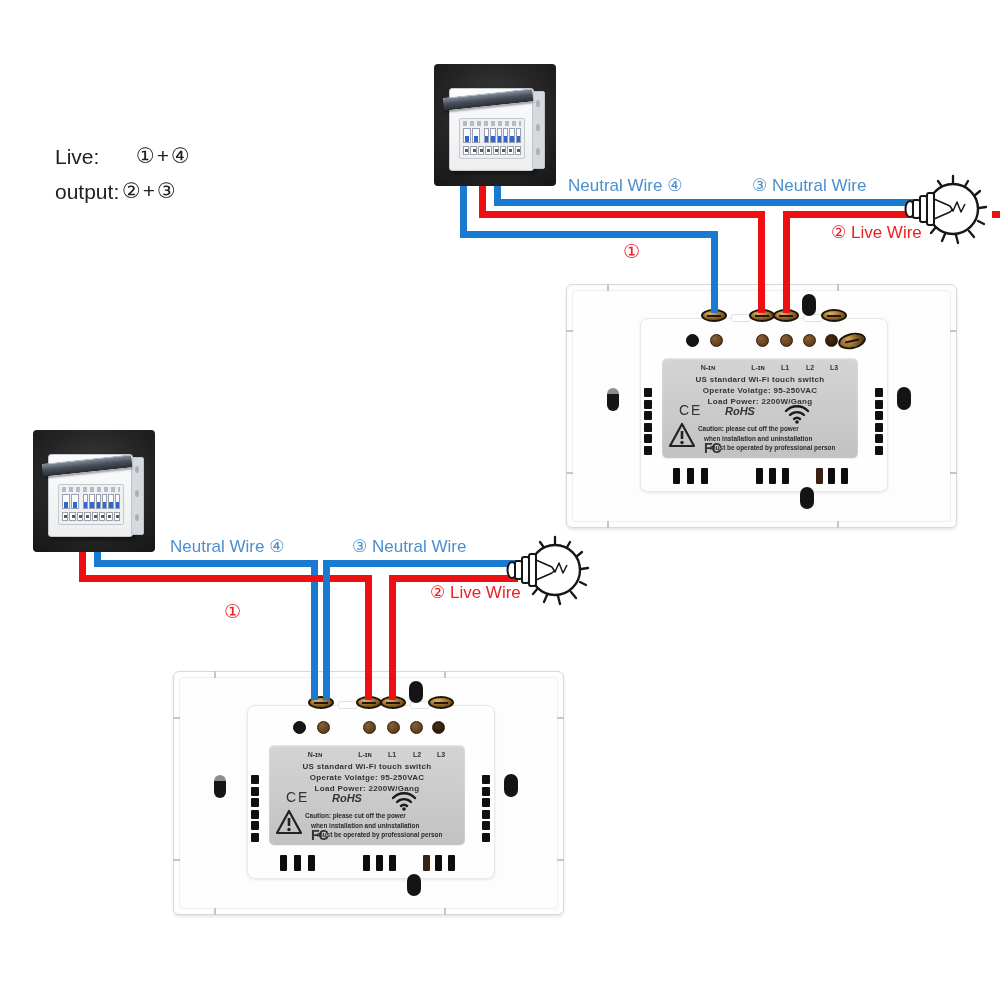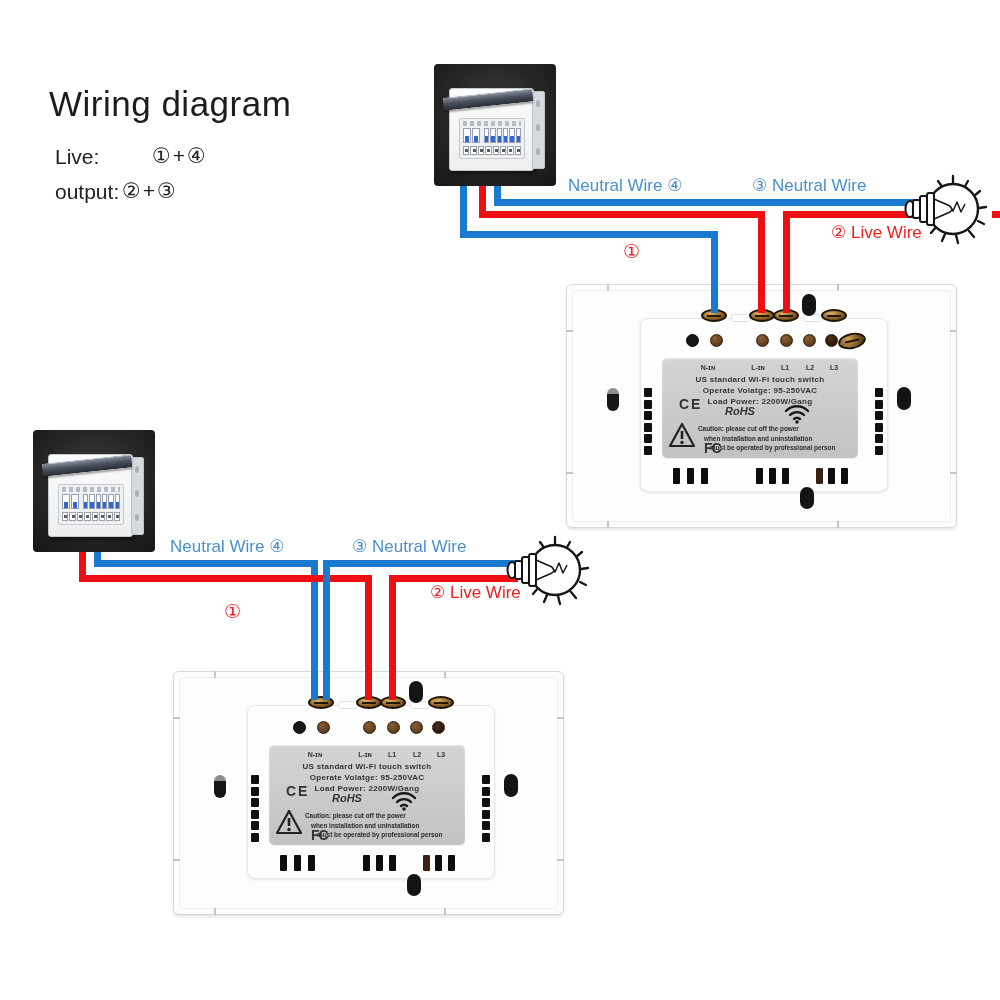--- a/index.html
+++ b/index.html
@@ -55,38 +55,37 @@
   .sw-hole.dark{background:radial-gradient(circle at 40% 35%,#4a2f17,#241507 80%);}
   .sw-screw{position:absolute;left:272px;top:49px;width:28px;height:16px;border-radius:50%;transform:rotate(-12deg);background:radial-gradient(circle at 35% 30%,#d2a55c,#7a5524 60%,#3a270e);border:2px solid #1a1003;box-sizing:border-box;}
   .sw-screw::after{content:"";position:absolute;left:5px;right:5px;top:5px;height:2px;background:#231503;}
   .sw-pill{position:absolute;background:#141414;border-radius:8px;}
   .sw-sq{position:absolute;width:8px;height:9px;background:#101010;border-radius:1px;}
   .sw-vent{position:absolute;top:184px;width:7px;height:16px;background:#0d0d0d;border-radius:1px;}
   .sw-vent.brown{background:#3a2114;}
   .sw-panel{position:absolute;left:96px;top:74px;width:196px;height:100px;border-radius:5px;background:linear-gradient(180deg,#d4d4d4,#c2c2c2);box-shadow:inset 0 1px 2px rgba(255,255,255,.55),0 1px 1px rgba(0,0,0,.06);color:#333;}
   .sw-term-lbl{position:absolute;top:6px;transform:translateX(-50%);font-size:7px;font-weight:700;white-space:nowrap;}
   .sw-line{position:absolute;left:0;width:100%;text-align:center;font-size:8px;font-weight:700;letter-spacing:.3px;white-space:nowrap;}
-  .sw-ce{position:absolute;left:17px;top:38px;font-size:14px;font-weight:700;letter-spacing:2px;}
+  .sw-ce{position:absolute;left:17px;top:44px;font-size:14px;font-weight:400;letter-spacing:2px;}
   .sw-fcc{position:absolute;left:42px;top:46px;font-size:14px;font-weight:800;letter-spacing:-1px;margin-top:36px;}
   .sw-rohs{position:absolute;left:63px;top:47px;font-size:11px;font-weight:800;font-style:italic;}
   .sw-wifi{position:absolute;left:121px;top:44px;}
   .sw-warn{position:absolute;left:6px;top:63px;}
   .sw-caution{position:absolute;left:36px;top:66px;width:158px;font-size:6.4px;font-weight:700;line-height:9.6px;white-space:nowrap;color:#2a2a2a;}
   .sw-caution .i1{padding-left:0;}
   .sw-caution .i2{padding-left:6px;}
   .sw-caution .i3{padding-left:12px;}
 </style>
 </head>
 <body>
 
 <div id="canvas">
 
-  <h1 class="page-title">Wiring diagram</h1>
   <span class="legend-label" style="left:55px;top:145px">Live:</span>
-  <span class="legend-value" style="left:152px;top:144px">①+④</span>
+  <span class="legend-value" style="left:136px;top:144px">①+④</span>
   <span class="legend-label" style="left:55px;top:180px">output:</span>
   <span class="legend-value" style="left:122px;top:179px">②+③</span>
 
   <section>
 
     <div class="wire wb" style="left:460px;top:176px;width:7px;height:62px"></div>
     <div class="wire wb" style="left:460px;top:231px;width:258px;height:7px"></div>
     <div class="wire wb" style="left:711px;top:231px;width:7px;height:82px"></div>
     <div class="wire wr" style="left:479px;top:176px;width:7px;height:42px"></div>
     <div class="wire wr" style="left:479px;top:211px;width:286px;height:7px"></div>

